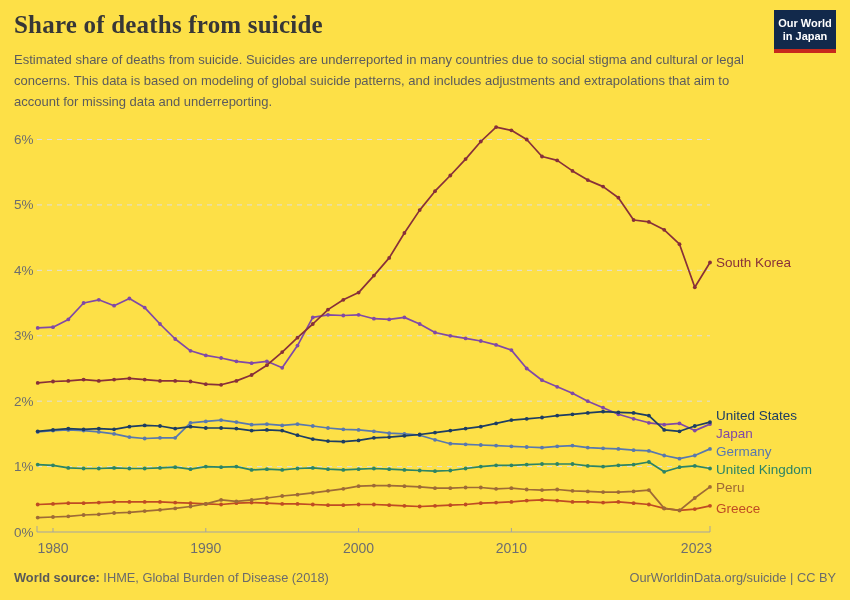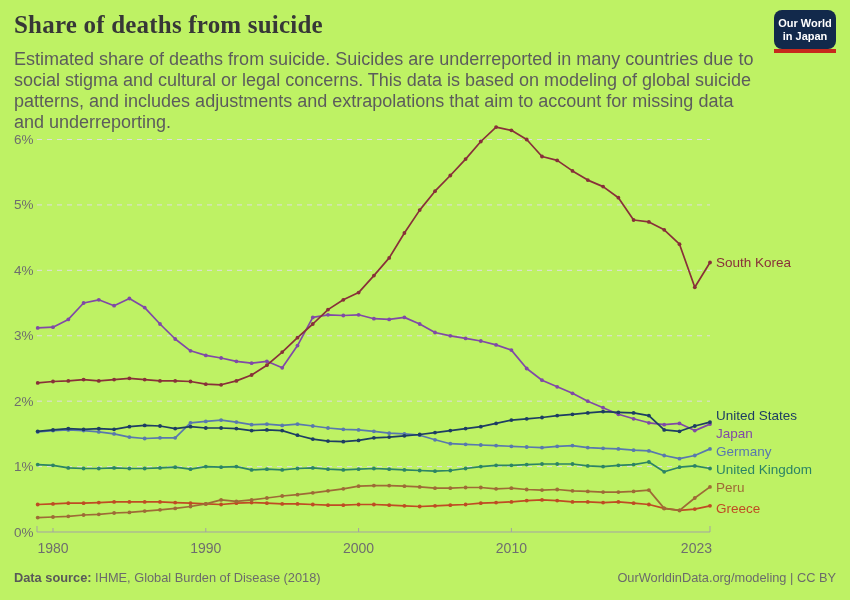--- a/index.html
+++ b/index.html
@@ -1,27 +1,27 @@
 <!DOCTYPE html>
 <html><head>
 <meta charset="utf-8">
 <style>
   * { margin:0; padding:0; box-sizing:border-box; }
   html,body { background:#fff; }
   body { font-family:"Liberation Sans", sans-serif; }
-  #page { position:relative; width:850px; height:600px; background:#bef264; overflow:hidden; }
+  #page { position:relative; width:850px; height:600px; background:#fde047; overflow:hidden; }
 
   #chart-title { position:absolute; left:14px; top:11px; font-family:"Liberation Serif", serif;
                  font-weight:bold; font-size:25px; color:#373737; letter-spacing:.2px; }
-  #chart-subtitle { position:absolute; left:14px; top:49px; width:742px; font-size:18px;
+  #chart-subtitle { position:absolute; left:14px; top:49px; width:742px; font-size:13px;
                     line-height:21px; color:#5c5c5c; }
 
   #owid-logo { position:absolute; right:14px; top:10px; width:62px; }
   #owid-logo .box { background:#12294b; color:#fff; text-align:center; padding:7px 2px 6px 2px;
-                    font-size:11px; font-weight:bold; line-height:13px;border-radius:8px; }
+                    font-size:11px; font-weight:bold; line-height:13px; }
   #owid-logo .stripe { height:4px; background:#c7291d; }
 
   svg#chart { position:absolute; left:0; top:0; }
   svg text { font-family:"Liberation Sans", sans-serif; }
   .grid   { stroke:#dedede; stroke-width:1; stroke-dasharray:5 5; }
   .axis   { stroke:#a3a3a3; stroke-width:1; }
   .ytick  { fill:#6e6e6e; font-size:13.5px; }
   .xtick  { fill:#6e6e6e; font-size:14px; }
   .elabel { font-size:13.5px; }
   .sline  { fill:none; stroke-width:1.7; stroke-linejoin:round; stroke-linecap:round; }
@@ -398,17 +398,17 @@
       <circle cx="633.6" cy="220.0" r="1.9" fill="#883039"></circle>
       <circle cx="648.9" cy="221.9" r="1.9" fill="#883039"></circle>
       <circle cx="664.2" cy="229.8" r="1.9" fill="#883039"></circle>
       <circle cx="679.5" cy="244.2" r="1.9" fill="#883039"></circle>
       <circle cx="694.8" cy="287.3" r="1.9" fill="#883039"></circle>
       <circle cx="710.0" cy="262.5" r="1.9" fill="#883039"></circle>
       <text x="716" y="266.5" class="elabel" fill="#883039">South Korea</text>
     </svg>
 
   <div id="chart-footer">
-    <span id="footer-source"><b>Data source:</b><span> IHME, Global Burden of Disease (2018)</span></span>
-    <span id="footer-attrib">OurWorldinData.org/modeling | CC BY</span>
+    <span id="footer-source"><b>World source:</b><span> IHME, Global Burden of Disease (2018)</span></span>
+    <span id="footer-attrib">OurWorldinData.org/suicide | CC BY</span>
   </div>
 
 </div>
 
 </body></html>

